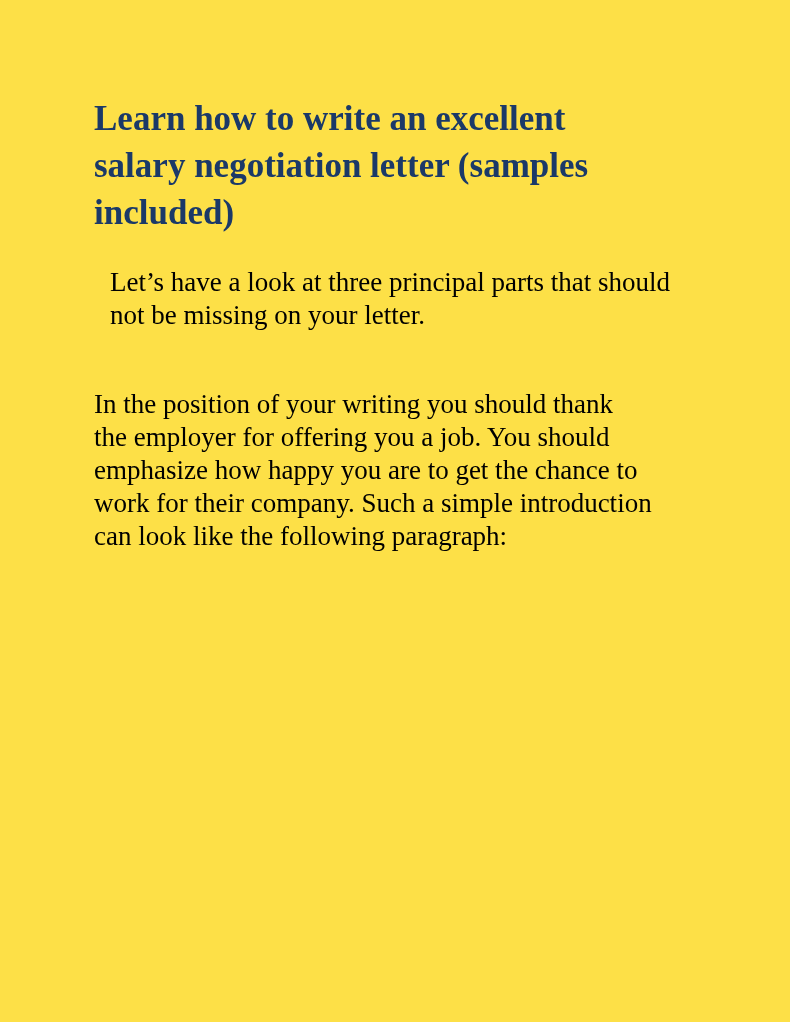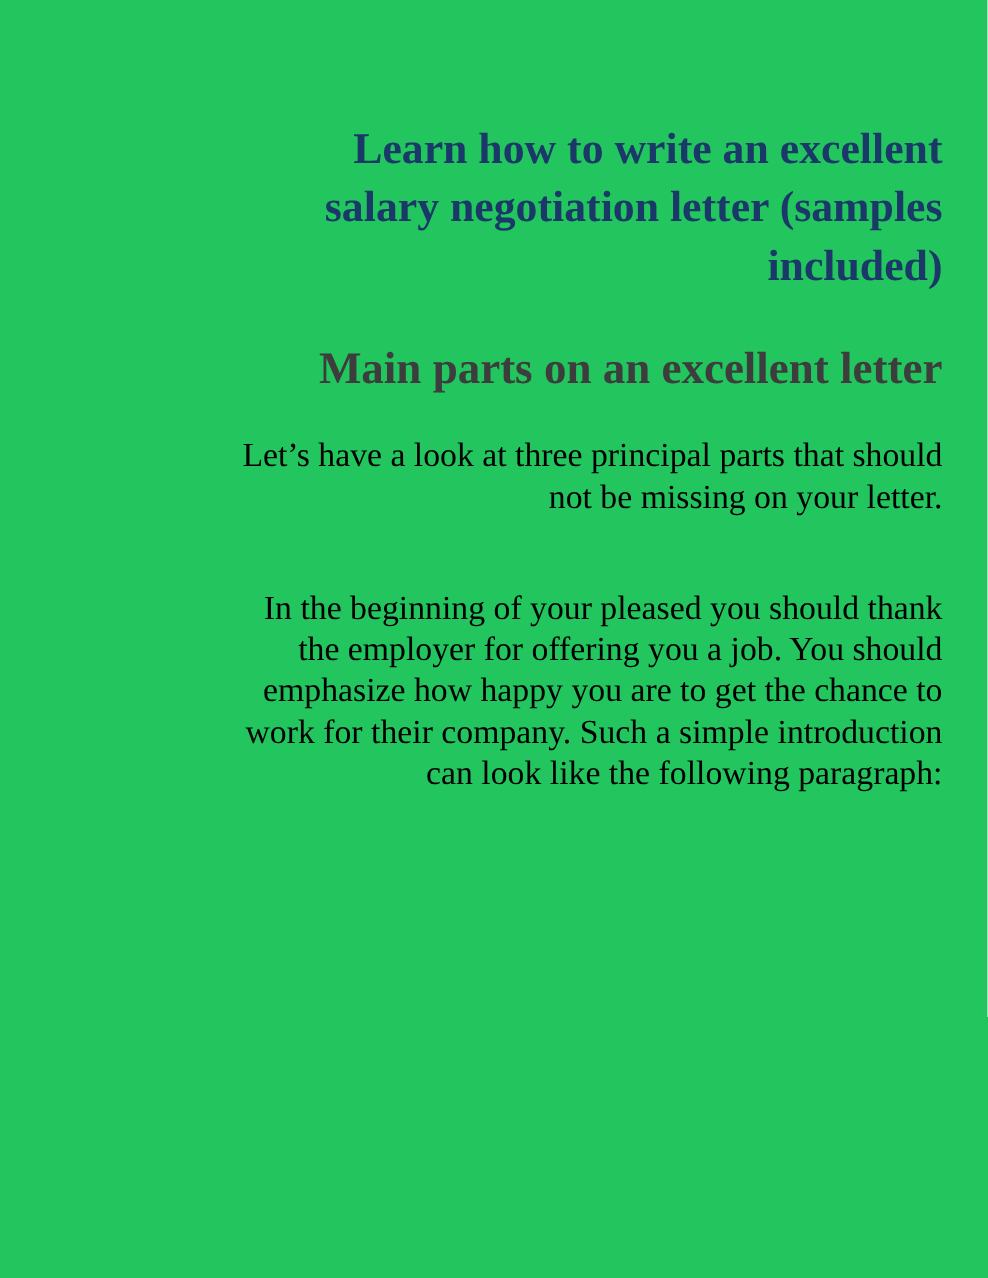--- a/index.html
+++ b/index.html
@@ -4,24 +4,23 @@
 <style>
   html, body {
     margin: 0;
     padding: 0;
     background: #ffffff;
   }
   .page {
     position: relative;
     width: 790px;
     height: 1022px;
-    background: #22c55e;
+    background: #fde047;
     overflow: hidden;
     font-family: "Liberation Serif", "DejaVu Serif", serif;
-    text-align: right;
   }
   .content {
     position: absolute;
     left: 94px;
     top: 0;
     width: 660px;
   }
   .doc-title {
     margin: 95px 0 0 0;
     font-size: 35px;
@@ -69,22 +68,21 @@
   }
 </style>
 </head>
 <body>
 
 <div class="page">
   <div class="content">
     <h1 class="doc-title">Learn how to write an excellent
 salary negotiation letter (samples
 included)</h1>
-    <h2 class="section-heading">Main parts on an excellent letter</h2>
     <p class="intro-paragraph">Let’s have a look at three principal parts that should
 not be missing on your letter.</p>
-    <p class="body-paragraph">In the beginning of your pleased you should thank
+    <p class="body-paragraph">In the position of your writing you should thank
 the employer for offering you a job. You should
 emphasize how happy you are to get the chance to
 work for their company. Such a simple introduction
 can look like the following paragraph:</p>
   </div>
 </div>
 
 </body></html>

